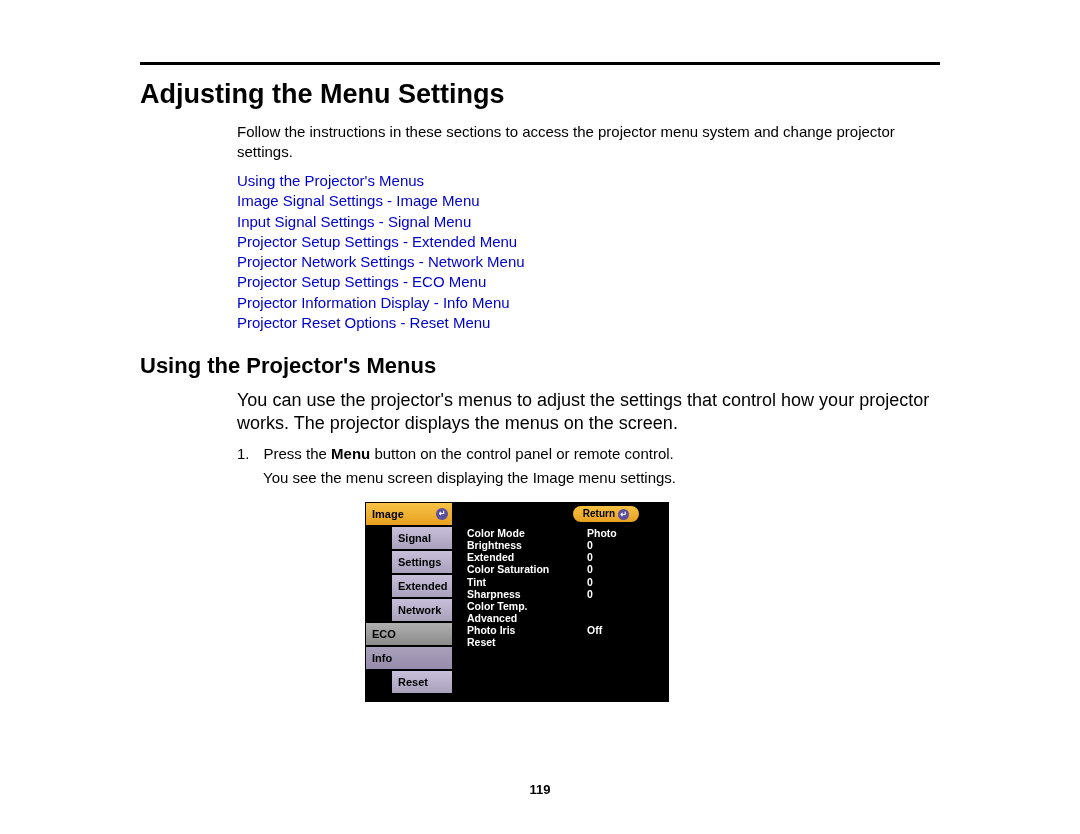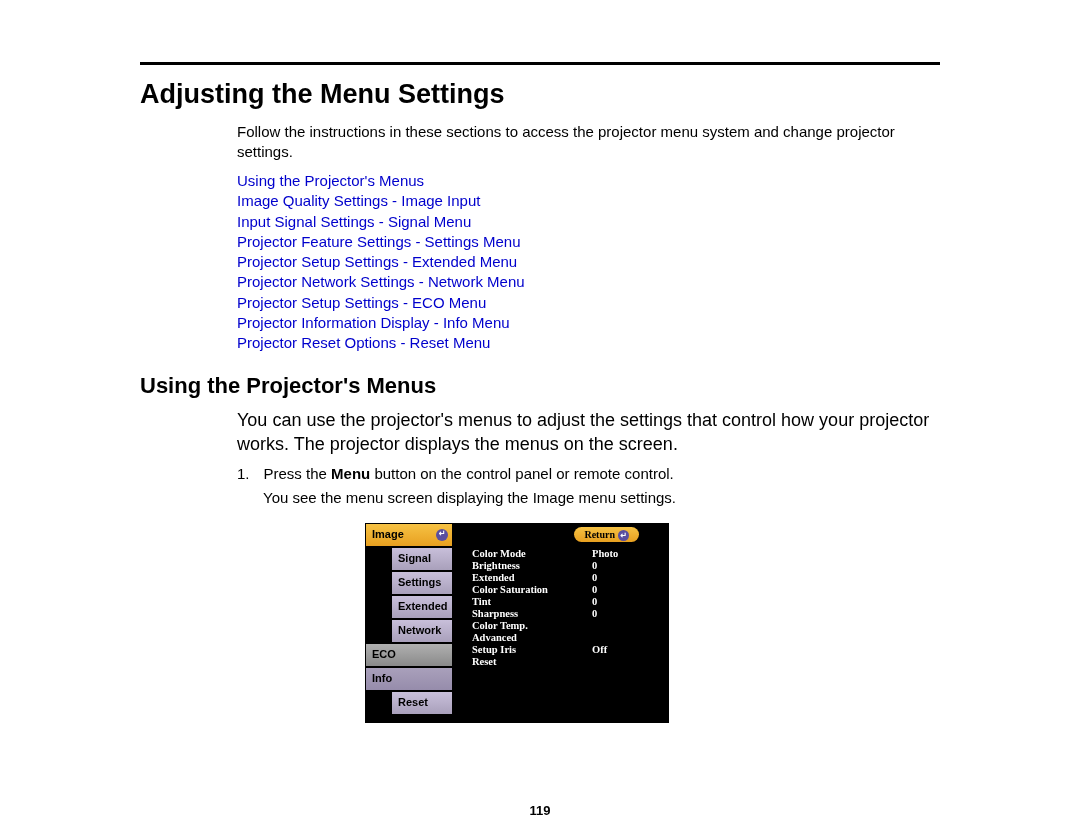--- a/index.html
+++ b/index.html
@@ -101,21 +101,20 @@
       width: 12px; height: 12px; border-radius: 50%;
       background: #5a4fa0; color:#fff; font-size:8px;
       display:flex; align-items:center; justify-content:center;
       position:absolute; right:4px;
     }
     .pm-right {
       flex: 1;
       padding: 5px 12px 5px 14px;
       color: #fff;
       position: relative;
-      font-family: Liberation Serif, serif;
     }
     .pm-return {
       position: absolute;
       top: 4px;
       right: 30px;
       background: linear-gradient(to bottom, #f6c244, #e8a020);
       color: #000;
       font-weight: bold;
       font-size: 10px;
       padding: 1px 10px;
@@ -127,21 +126,20 @@
       margin-left:3px; vertical-align:middle;
     }
     .pm-settings {
       margin-top: 20px;
     }
     .pm-row {
       display: flex;
       font-weight: bold;
       font-size: 10.5px;
       line-height: 1.15;
-      justify-content: center;
     }
     .pm-label { width: 120px; }
     .pm-value { width: 60px; text-align: left; }
     .page-num {
       text-align: center;
       font-weight: bold;
       font-size: 13px;
       margin-top: 80px;
     }
   </style>
@@ -149,23 +147,22 @@
 <body>
 
 <hr class="top-rule">
 
 <h1 class="main-title">Adjusting the Menu Settings</h1>
 
 <p class="intro-text">Follow the instructions in these sections to access the projector menu system and change projector settings.</p>
 
 <div class="links-list">
   <a href="#">Using the Projector's Menus</a>
-  <a href="#">Image Quality Settings - Image Input</a>
+  <a href="#">Image Signal Settings - Image Menu</a>
   <a href="#">Input Signal Settings - Signal Menu</a>
-  <a href="#">Projector Feature Settings - Settings Menu</a>
   <a href="#">Projector Setup Settings - Extended Menu</a>
   <a href="#">Projector Network Settings - Network Menu</a>
   <a href="#">Projector Setup Settings - ECO Menu</a>
   <a href="#">Projector Information Display - Info Menu</a>
   <a href="#">Projector Reset Options - Reset Menu</a>
 </div>
 
 <h2 class="sub-title">Using the Projector's Menus</h2>
 
 <p class="sub-text">You can use the projector's menus to adjust the settings that control how your projector works. The projector displays the menus on the screen.</p>
@@ -238,21 +235,21 @@
           </div>
         <div class="pm-row">
             <div class="pm-label">Color Temp.</div>
             <div class="pm-value"></div>
           </div>
         <div class="pm-row">
             <div class="pm-label">Advanced</div>
             <div class="pm-value"></div>
           </div>
         <div class="pm-row">
-            <div class="pm-label">Setup Iris</div>
+            <div class="pm-label">Photo Iris</div>
             <div class="pm-value">Off</div>
           </div>
         <div class="pm-row">
             <div class="pm-label">Reset</div>
             <div class="pm-value"></div>
           </div>
       </div>
     </div>
   </div>
 </div>

